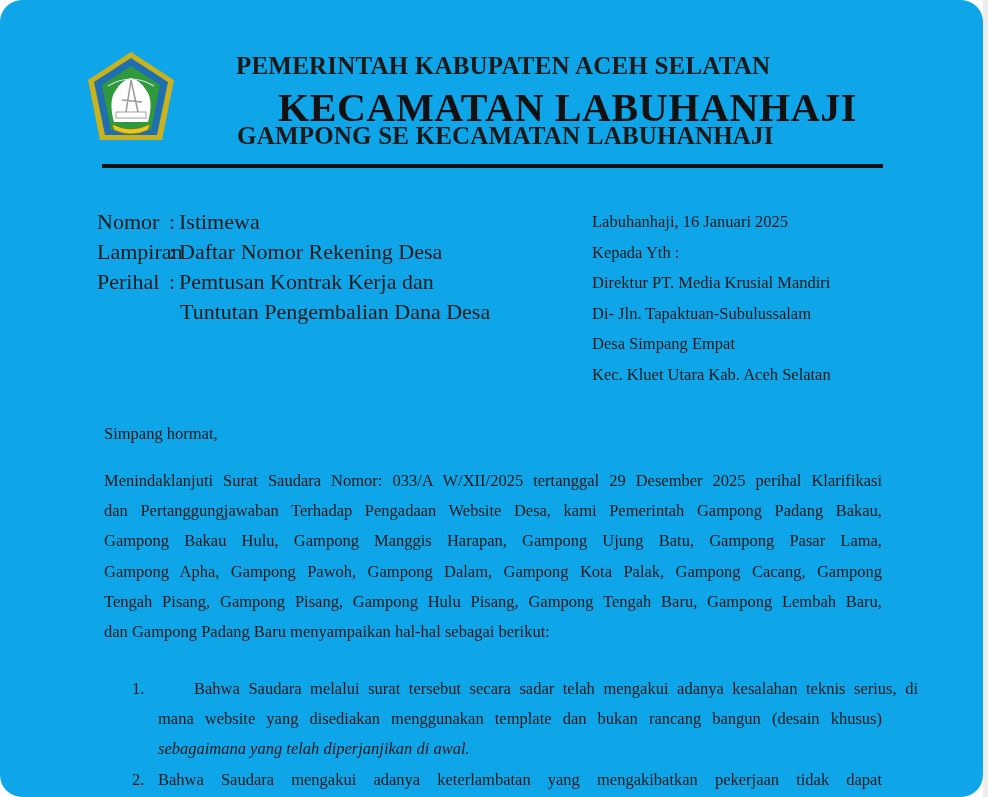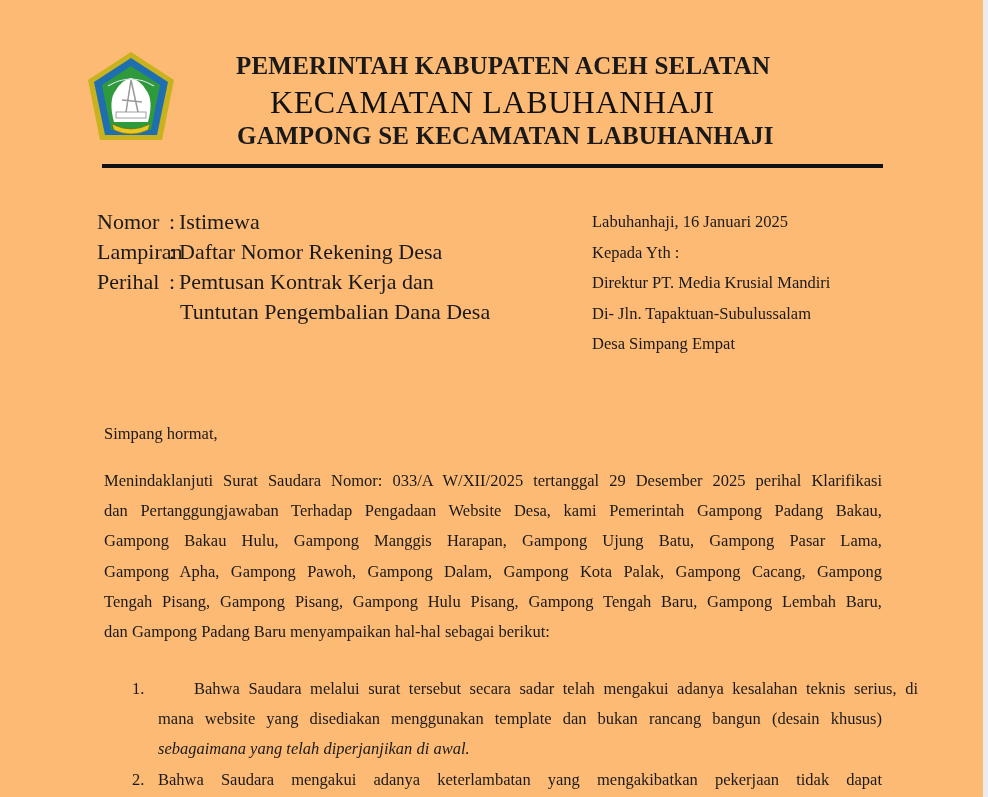--- a/index.html
+++ b/index.html
@@ -8,40 +8,41 @@
       background: #ffffff;
     }
     body {
       position: relative;
       font-family: "Liberation Serif", "DejaVu Serif", serif;
       color: #1a1a1a;
     }
     .page {
       position: absolute; left: 0; top: 0;
       width: 983px; height: 797px;
-      background: #fdba74;
+      background: #0ea5e9;
+      border-radius: 22px;
     }
     .right-edge {
       position: absolute; right: 0; top: 0;
       width: 5px; height: 797px;
       background: #ececec;
     }
     
     .logo {
       position: absolute; left: 86px; top: 50px;
       width: 90px; height: 95px;
     }
     .lh-line1 {
       position: absolute; left: 236px; top: 52px; width: 530px;
       font-size: 25px; font-weight: bold; letter-spacing: 0.2px;
       white-space: nowrap;
     }
     .lh-line2 {
-      position: absolute; left: 270px; top: 84px; width: 470px;
-      font-size: 32px; font-weight: normal; letter-spacing: 0.6px;
+      position: absolute; left: 278px; top: 84px; width: 470px;
+      font-size: 40px; font-weight: bold; letter-spacing: 0.6px;
       white-space: nowrap; color: #111;
     }
     .lh-line3 {
       position: absolute; left: 237px; top: 122px; width: 530px;
       font-size: 25px; font-weight: bold; letter-spacing: 0.2px;
       white-space: nowrap;
     }
     .lh-rule {
       position: absolute; left: 102px; top: 164px;
       width: 781px; height: 4px; background: #111;
@@ -129,20 +130,21 @@
       <span>Tuntutan Pengembalian Dana Desa</span>
     </div>
   </div>
 
   <div class="address">
     <div>Labuhanhaji, 16 Januari 2025</div>
     <div>Kepada Yth :</div>
     <div>Direktur PT. Media Krusial Mandiri</div>
     <div>Di- Jln. Tapaktuan-Subulussalam</div>
     <div>Desa Simpang Empat</div>
+    <div>Kec. Kluet Utara Kab. Aceh Selatan</div>
   </div>
 
   <div class="salutation">Simpang hormat,</div>
 
   <div class="para">
     <span class="para-line" style="display: block; width: auto; word-spacing: 5.89489px; text-align-last: left; text-align: left;">Menindaklanjuti Surat Saudara Nomor: 033/A W/XII/2025 tertanggal 29 Desember 2025 perihal Klarifikasi</span>
     <span class="para-line" style="display: block; width: auto; word-spacing: 8.4625px; text-align-last: left; text-align: right;">dan Pertanggungjawaban Terhadap Pengadaan Website Desa, kami Pemerintah Gampong Padang Bakau,</span>
     <span class="para-line" style="display: block; width: auto; word-spacing: 11.0298px; text-align-last: left; text-align: left;">Gampong Bakau Hulu, Gampong Manggis Harapan, Gampong Ujung Batu, Gampong Pasar Lama,</span>
     <span class="para-line" style="display: block; width: auto; word-spacing: 7.23864px; text-align-last: left; text-align: left;">Gampong Apha, Gampong Pawoh, Gampong Dalam, Gampong Kota Palak, Gampong Cacang, Gampong</span>
     <span class="para-line" style="display: block; width: auto; word-spacing: 5.66667px; text-align-last: left; text-align: left;">Tengah Pisang, Gampong Pisang, Gampong Hulu Pisang, Gampong Tengah Baru, Gampong Lembah Baru,</span>

